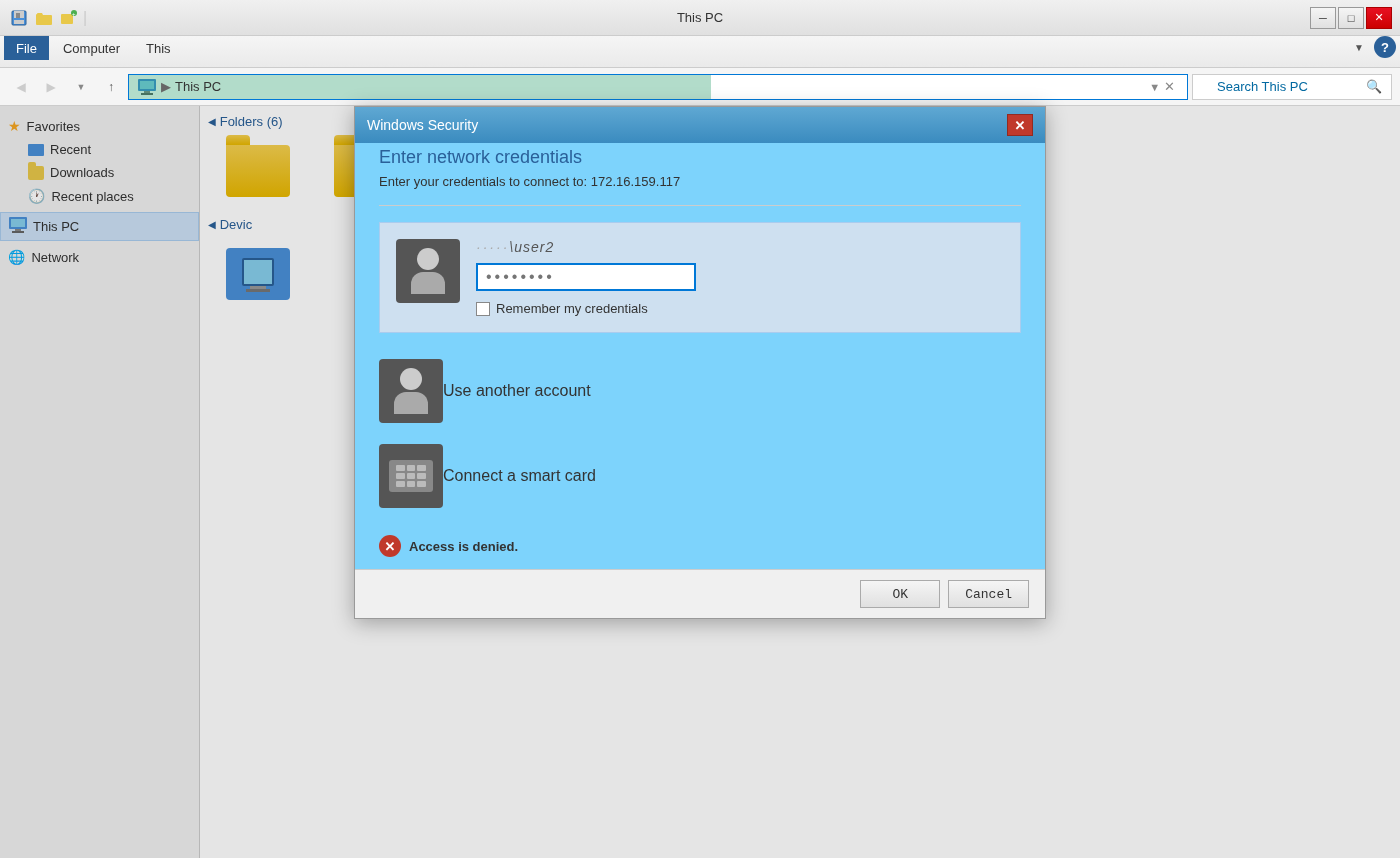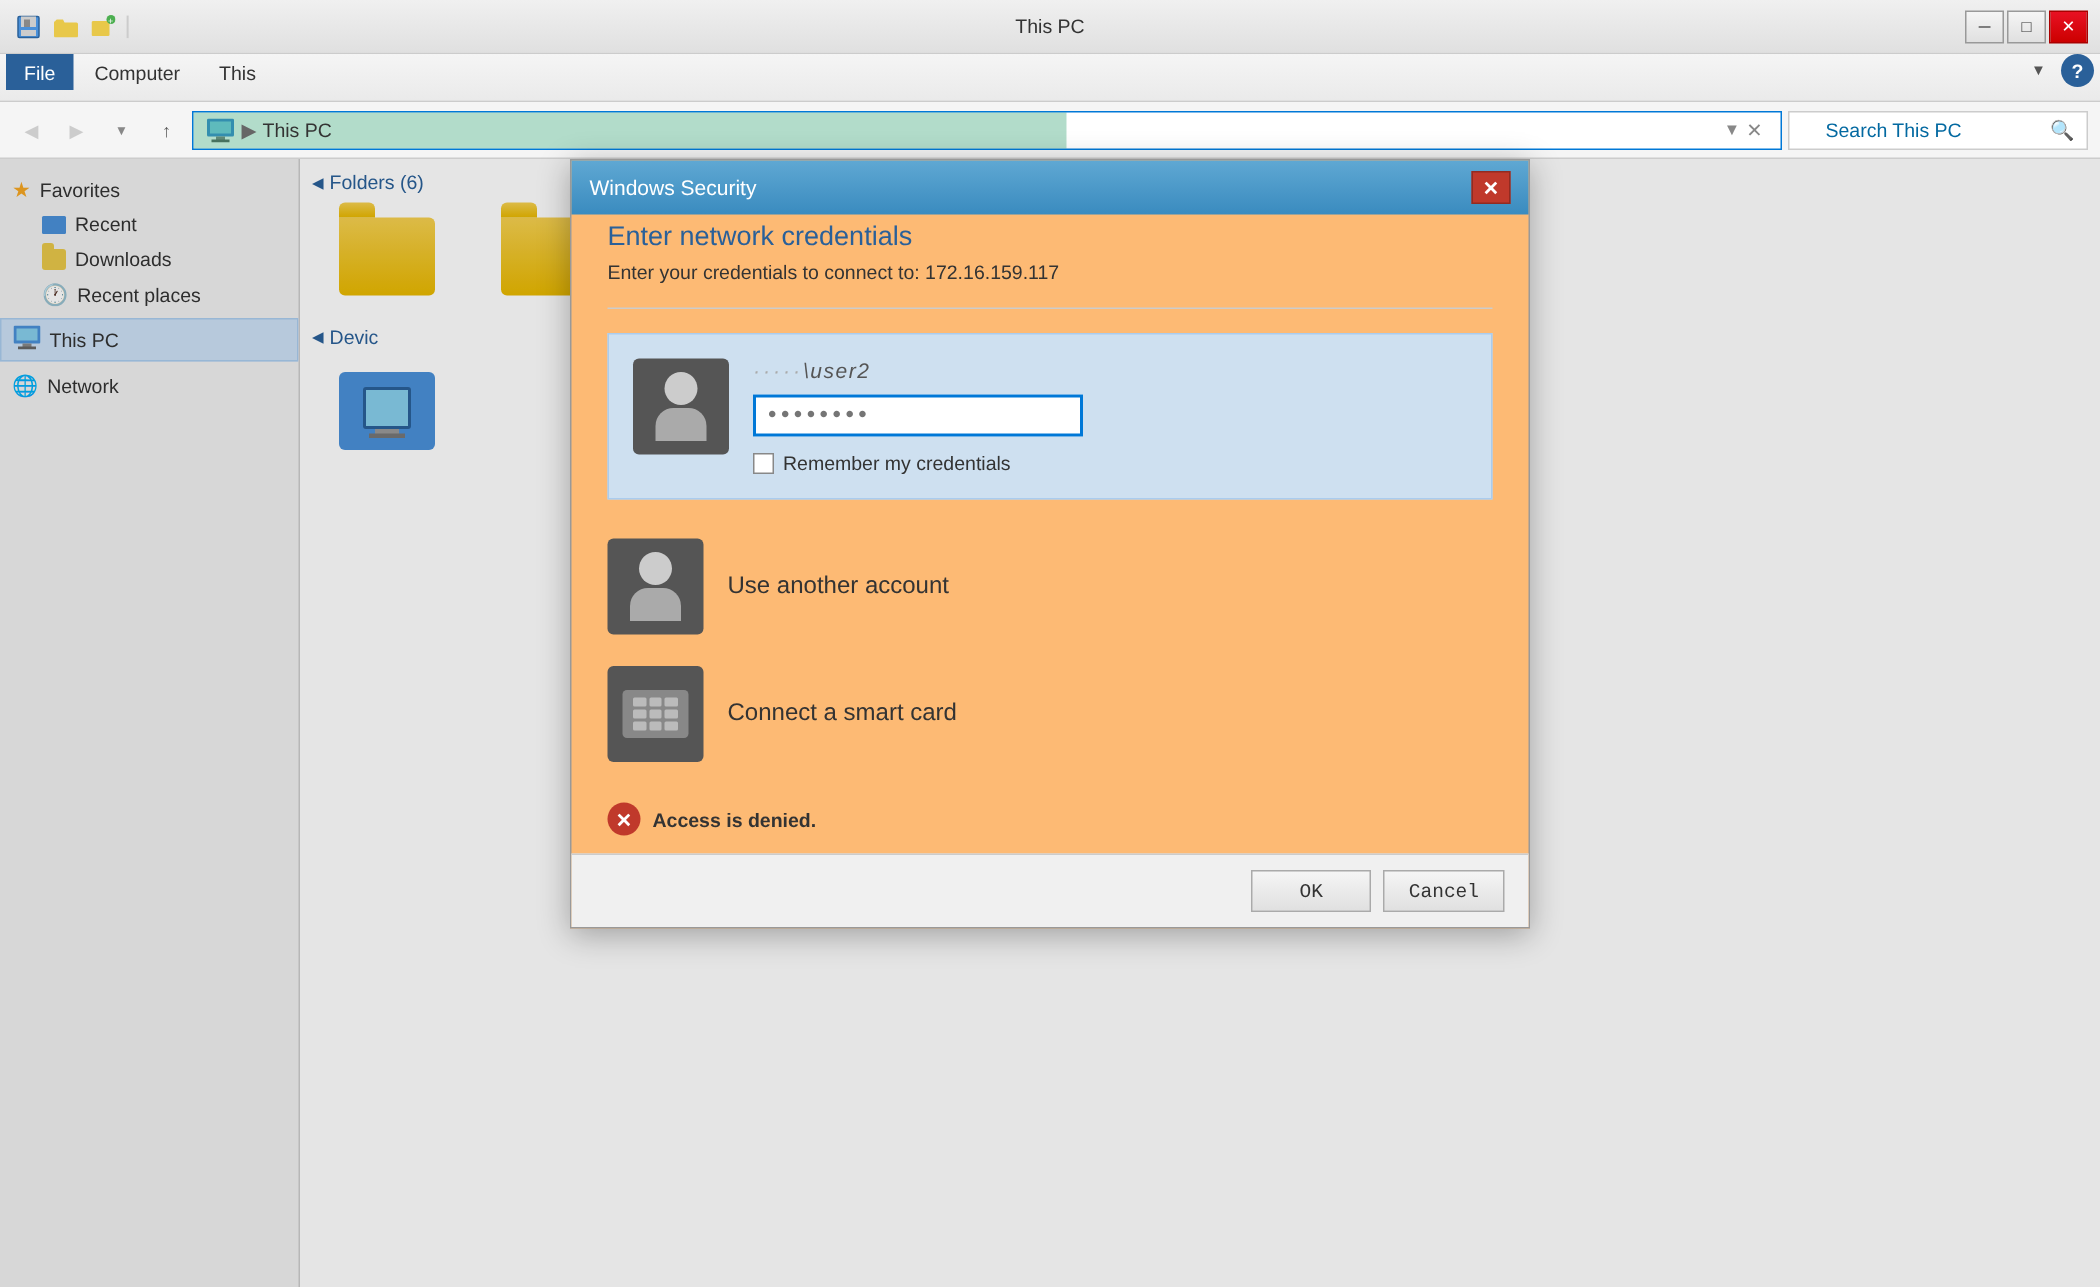--- a/index.html
+++ b/index.html
@@ -311,22 +311,22 @@
       position: absolute;
       top: 0; left: 0; right: 0; bottom: 0;
       background: rgba(0,0,0,0.1);
       display: flex;
       align-items: flex-start;
       justify-content: center;
       padding-top: 0;
       z-index: 100;
     }
     .dialog {
-      width: 640px;
-      background: #fdba74;
+      width: 692px;
+      background: #7dd3fc;
       border: 1px solid #999;
       box-shadow: 0 4px 20px rgba(0,0,0,0.3);
       margin-top: 0;
     }
     .dialog-titlebar {
       background: linear-gradient(to bottom, #5fa8d3, #3a8bbf);
       height: 36px;
       display: flex;
       align-items: center;
       padding: 0 12px;
@@ -435,21 +435,20 @@
       width: 14px; height: 14px;
       border: 1px solid #888;
       background: white;
       cursor: pointer;
     }
 
     
     .account-option {
       display: flex;
       align-items: center;
-      gap: 16px;
       padding: 10px 0;
       cursor: pointer;
       border-bottom: 1px solid transparent;
     }
     .account-avatar-box {
       width: 64px; height: 64px;
       background: #555;
       border-radius: 4px;
       display: flex;
       align-items: center;

